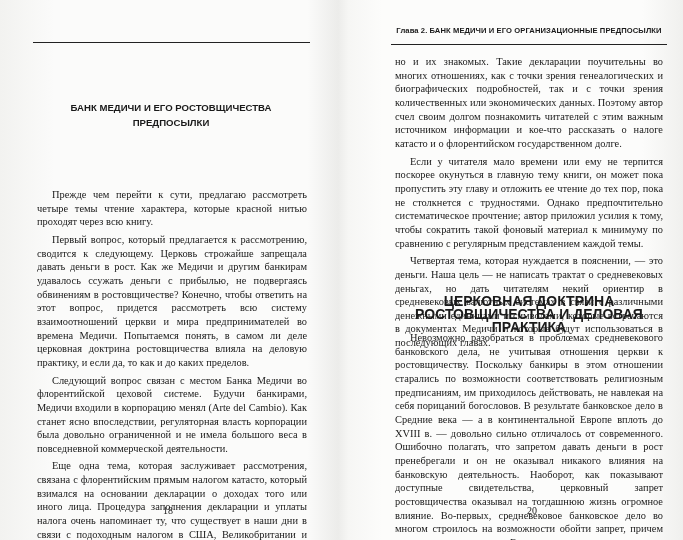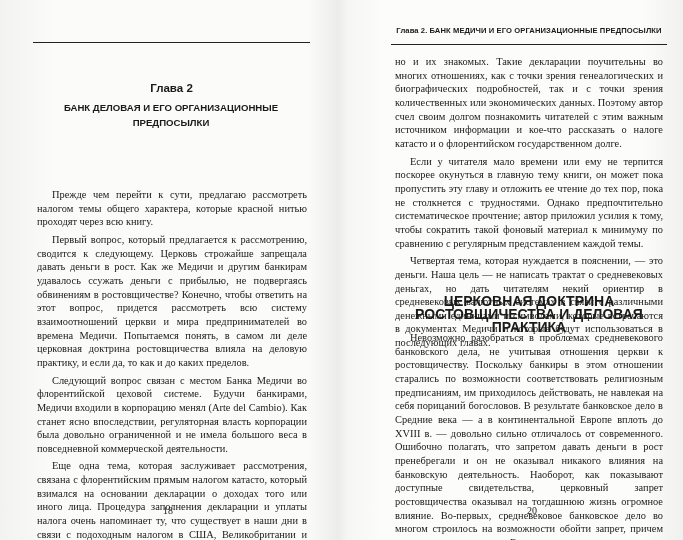--- a/index.html
+++ b/index.html
@@ -71,24 +71,23 @@
     .left-number { left: 148px; }
     .right-number { left: 155px; }
   </style>
 </head>
 <body>
 
 <div class="spread">
 
   <div class="page page-left">
     <div class="rule left-rule"></div>
-    <div class="chapter-num">Глава 2</div>
-    <div class="chapter-title">БАНК ДЕЛОВАЯ И ЕГО ОРГАНИЗАЦИОННЫЕ ПРЕДПОСЫЛКИ</div>
+    <div class="chapter-title">БАНК МЕДИЧИ И ЕГО РОСТОВЩИЧЕСТВА ПРЕДПОСЫЛКИ</div>
     <div class="text-block left-text">
-      <p>Прежде чем перейти к сути, предлагаю рассмотреть налогом темы общего характера, которые красной нитью проходят через всю книгу.</p>
+      <p>Прежде чем перейти к сути, предлагаю рассмотреть четыре темы чтение характера, которые красной нитью проходят через всю книгу.</p>
       <p class="gap">Первый вопрос, который предлагается к рассмотрению, сводится к следующему. Церковь строжайше запрещала давать деньги в рост. Как же Медичи и другим банкирам удавалось ссужать деньги с прибылью, не подвергаясь обвинениям в ростовщичестве? Конечно, чтобы ответить на этот вопрос, придется рассмотреть всю систему взаимоотношений церкви и мира предпринимателей во времена Медичи. Попытаемся понять, в самом ли деле церковная доктрина ростовщичества влияла на деловую практику, и если да, то как и до каких пределов.</p>
       <p class="gap">Следующий вопрос связан с местом Банка Медичи во флорентийской цеховой системе. Будучи банкирами, Медичи входили в корпорацию менял (Arte del Cambio). Как станет ясно впоследствии, регуляторная власть корпорации была довольно ограниченной и не имела большого веса в повседневной коммерческой деятельности.</p>
       <p class="gap">Еще одна тема, которая заслуживает рассмотрения, связана с флорентийским прямым налогом катасто, который взимался на основании декларации о доходах того или иного лица. Процедура заполнения декларации и уплаты налога очень напоминает ту, что существует в наши дни в связи с подоходным налогом в США, Великобритании и других странах. В архивах Флоренции до наших дней сохранились многие тысячи деклараций со сведениями об имуществе и доходах физических лиц. В данной книге часто приводятся налоговые декларации — не только членов семьи Медичи,</p>
     </div>
     <div class="page-number left-number">18</div>
   </div>
 
   <div class="page page-right">
     <div class="running-head">Глава 2. БАНК МЕДИЧИ И ЕГО ОРГАНИЗАЦИОННЫЕ ПРЕДПОСЫЛКИ</div>
     <div class="rule right-rule"></div>

